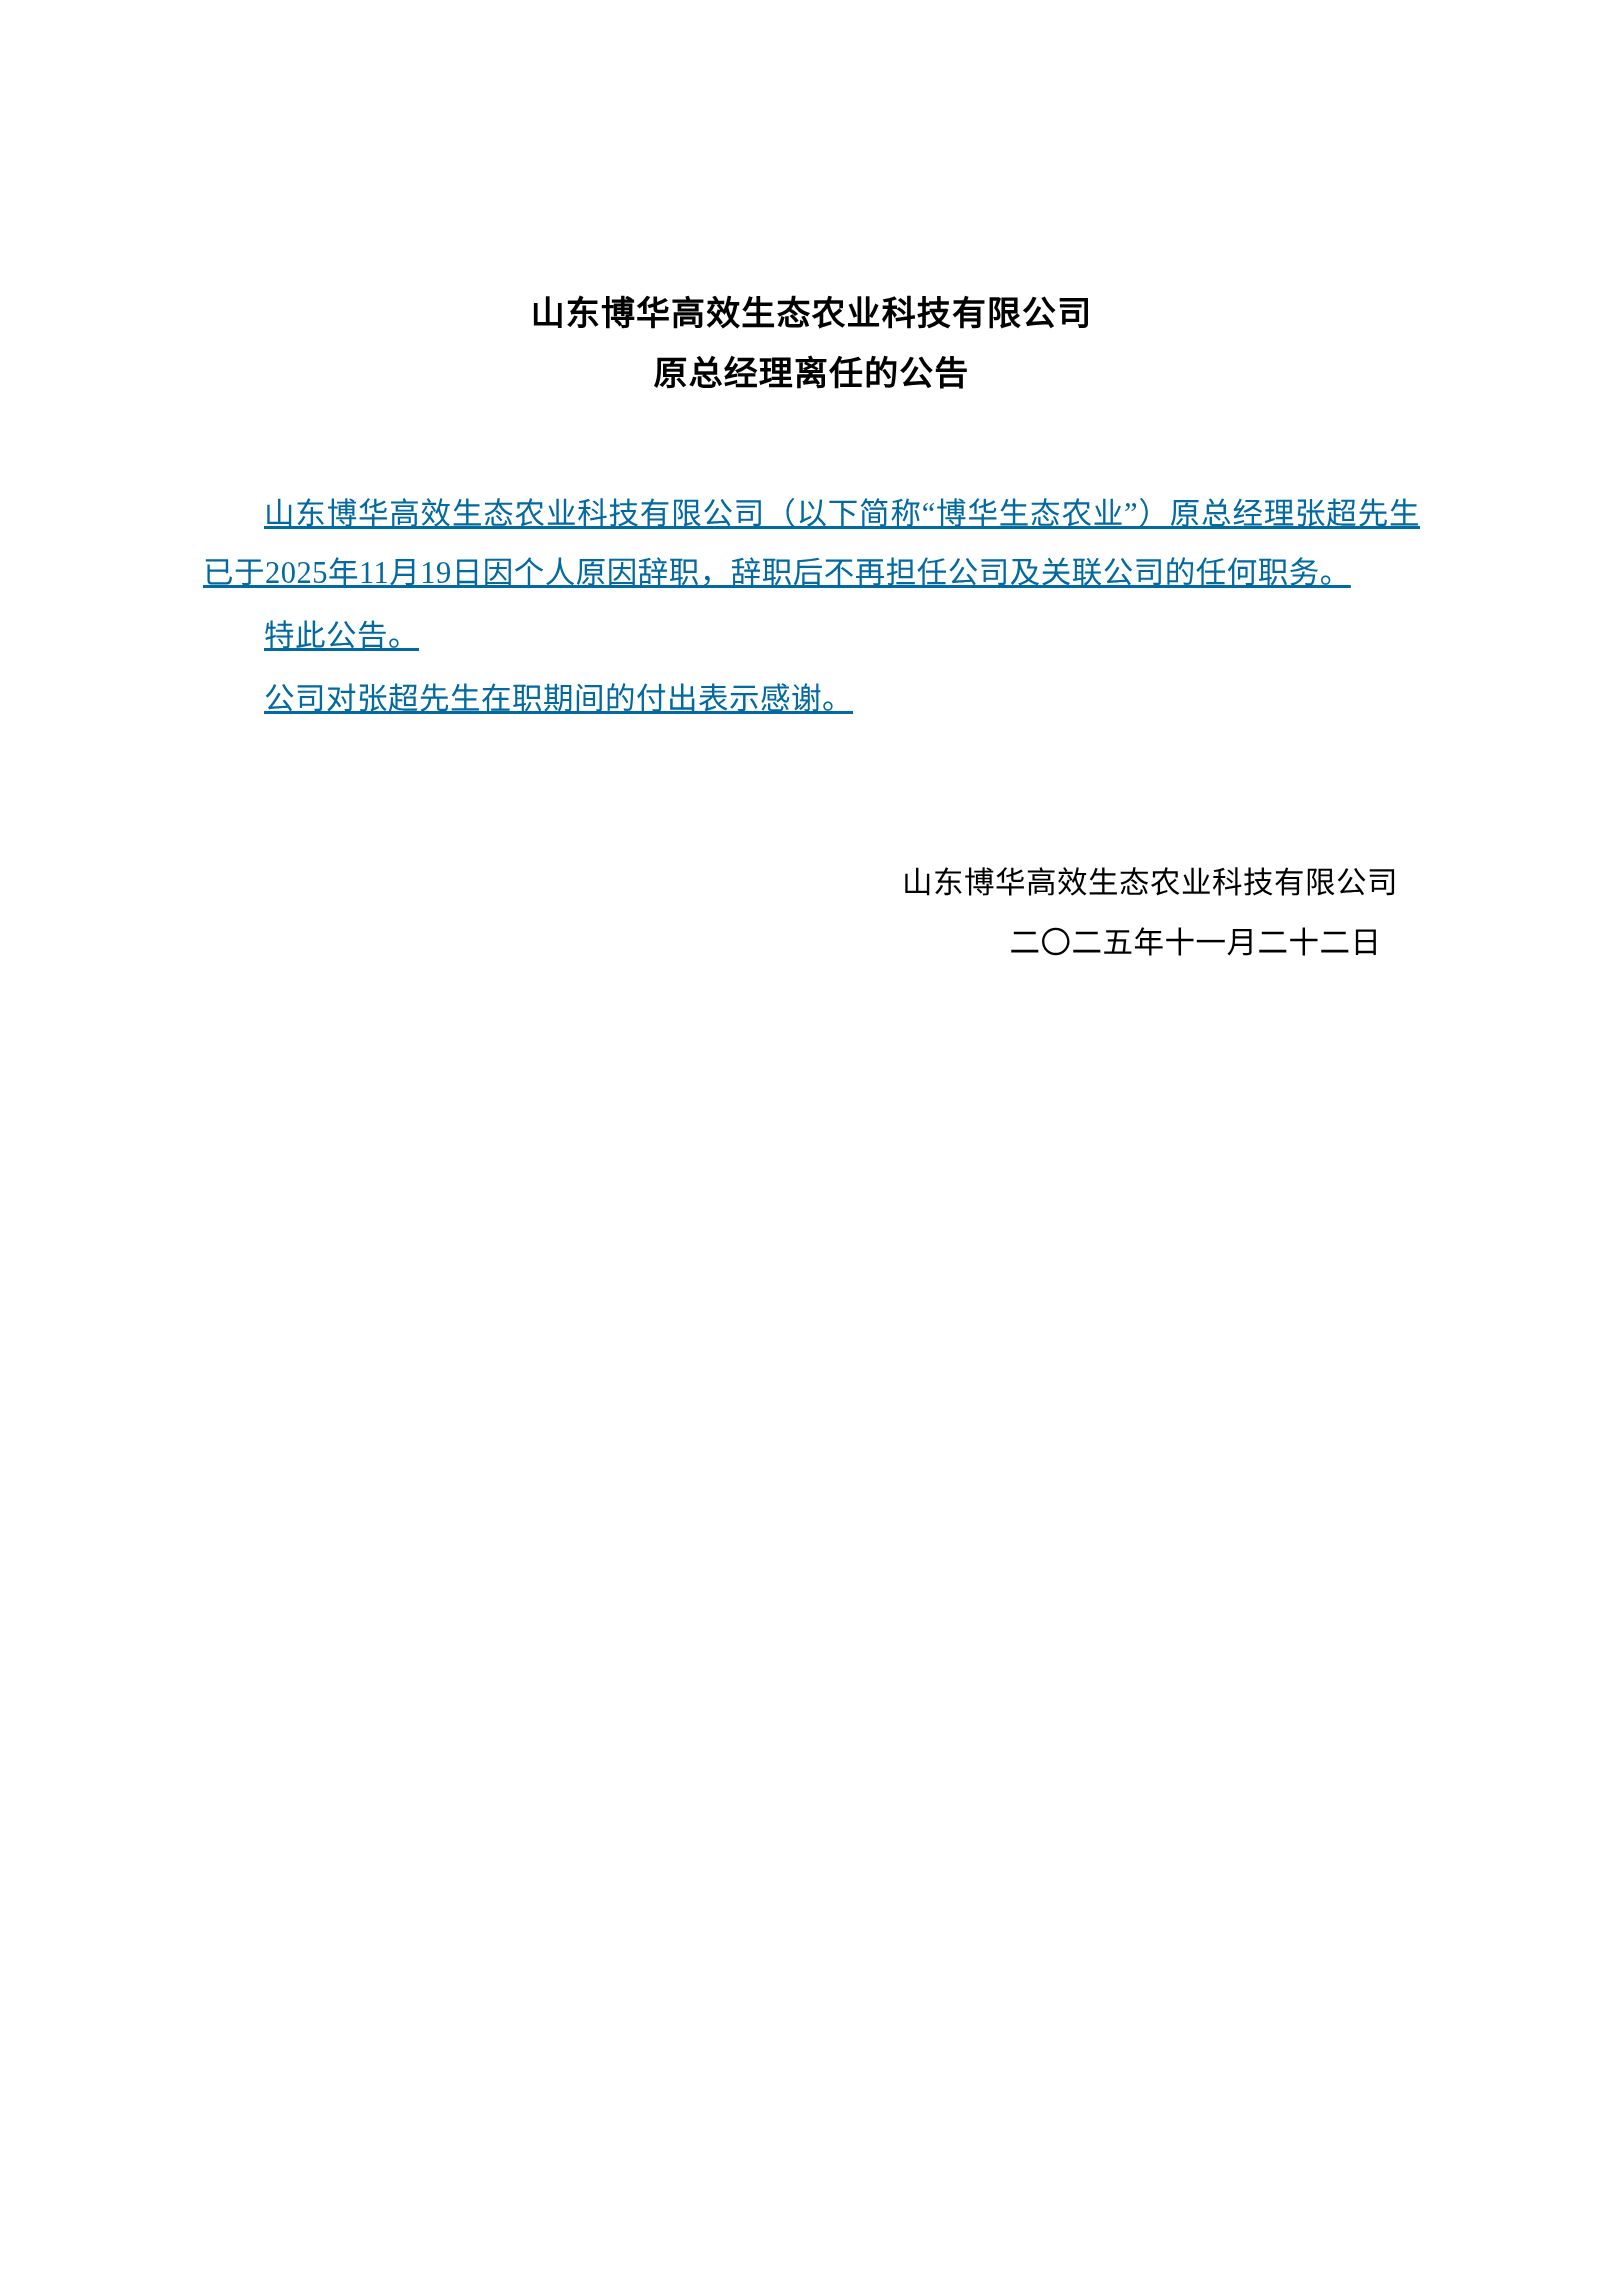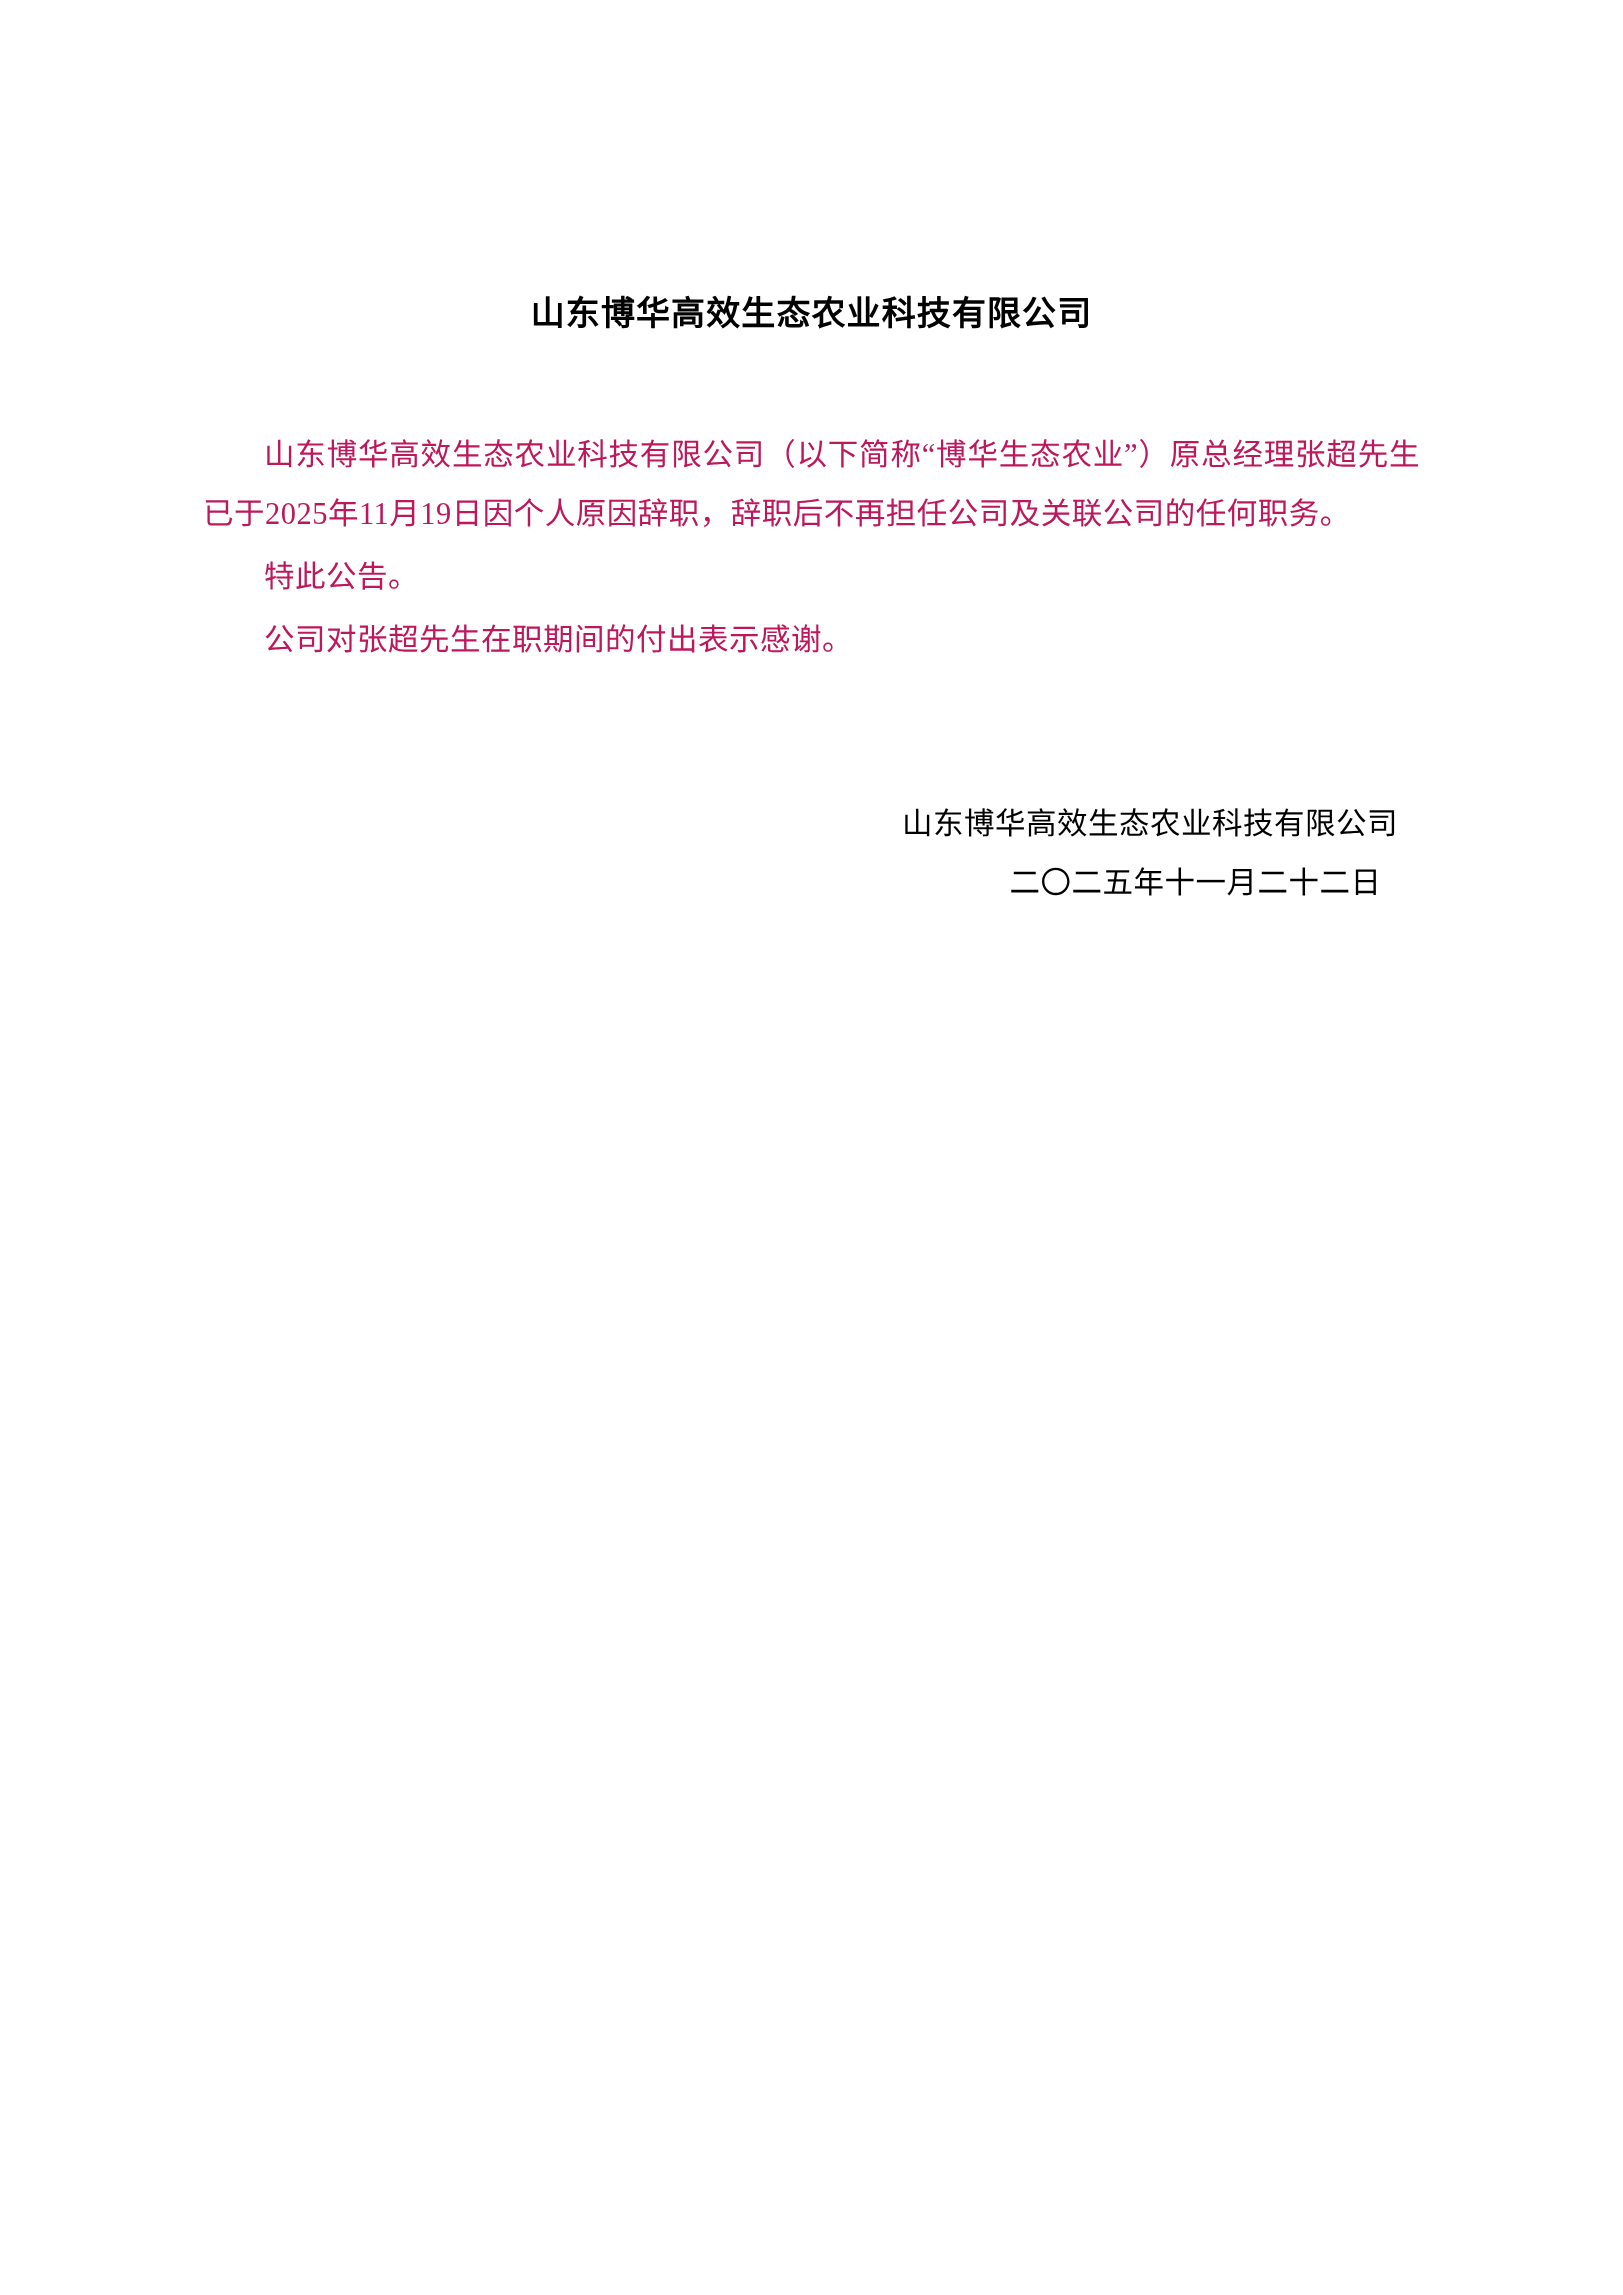--- a/index.html
+++ b/index.html
@@ -44,21 +44,22 @@
     margin-top: 82px;
   }
   .para {
     font-size: 30.5px;
     line-height: 1.95;
     text-align: justify;
     text-justify: inter-ideograph;
     letter-spacing: 0.5px;
     text-indent: 61px;
     margin: 0 0 3.3px 0;
-    color: #be185d;
+    color: #0369a1;
+    text-decoration: underline;
   }
   .signature-block {
     margin-top: 125px;
     text-align: right;
     padding-right: 22px;
   }
   .sig-line {
     font-size: 30.5px;
     line-height: 1.95;
     letter-spacing: 0.5px;
@@ -69,20 +70,21 @@
   }
 </style>
 </head>
 <body>
 
 <div class="page">
   <div class="content">
 
     <div class="title-block">
       <div class="title-line">山东博华高效生态农业科技有限公司</div>
+      <div class="title-line">原总经理离任的公告</div>
     </div>
 
     <div class="body-block">
       <p class="para">山东博华高效生态农业科技有限公司（以下简称“博华生态农业”）原总经理张超先生已于2025年11月19日因个人原因辞职，辞职后不再担任公司及关联公司的任何职务。</p>
       <p class="para">特此公告。</p>
       <p class="para">公司对张超先生在职期间的付出表示感谢。</p>
     </div>
 
     <div class="signature-block">
       <div class="sig-line">山东博华高效生态农业科技有限公司</div>

